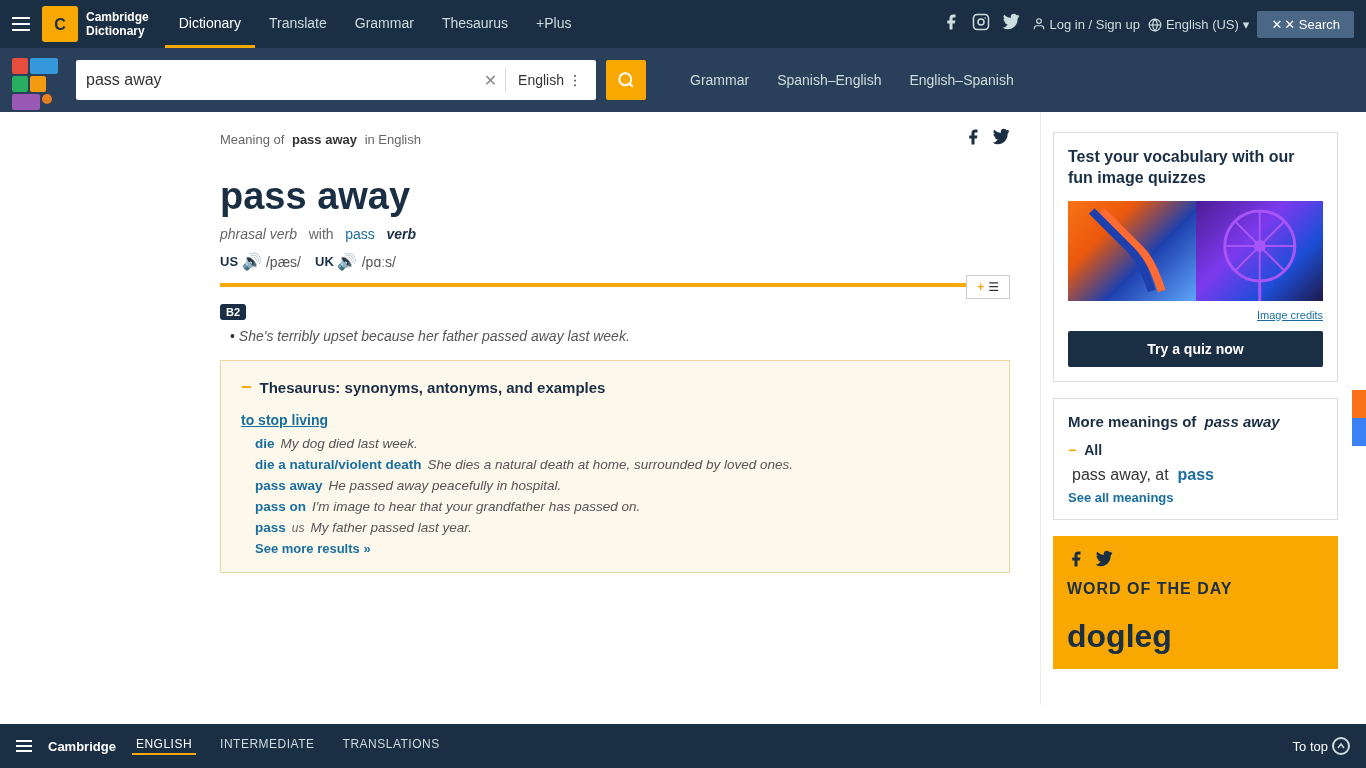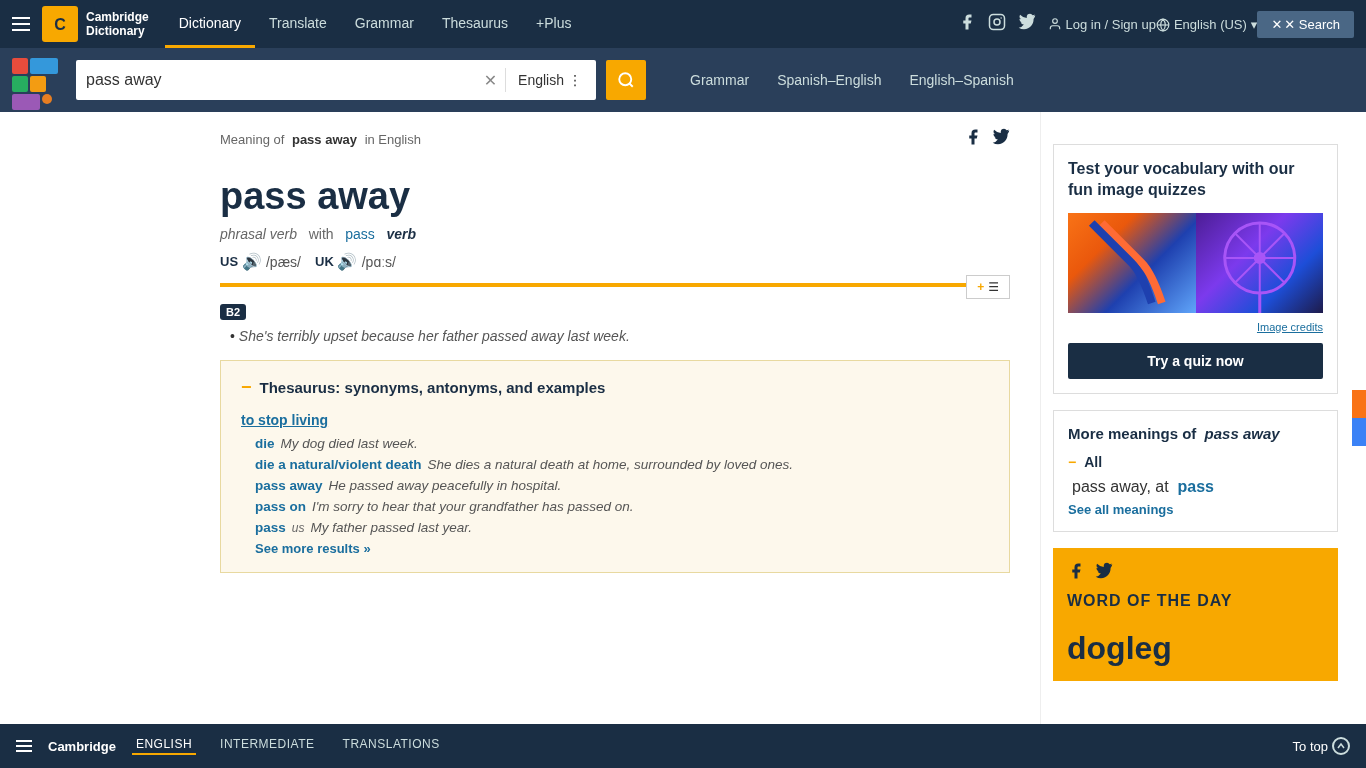--- a/index.html
+++ b/index.html
@@ -75,20 +75,21 @@
       margin: 0 12px;
     }
     .nav-social a {
       color: #cdd;
       text-decoration: none;
       font-size: 16px;
     }
     .nav-right {
       display: flex;
       align-items: center;
+      gap: 8px;
     }
     .login-btn {
       color: #cdd;
       background: none;
       border: none;
       cursor: pointer;
       font-size: 13px;
       display: flex;
       align-items: center;
       gap: 4px;
@@ -212,21 +213,21 @@
       margin: 0 auto;
     }
     .content-area {
       flex: 1;
       padding: 20px 30px 20px 220px;
       max-width: 1040px;
     }
     .sidebar {
       width: 310px;
       min-width: 310px;
-      padding: 32px 12px;
+      padding: 20px 12px;
       border-left: 1px solid #eee;
       background: #fff;
     }
 
     
     .breadcrumb {
       font-size: 13px;
       color: #666;
       margin-bottom: 16px;
     }
@@ -764,21 +765,21 @@
         <div class="thesaurus-entry">
           <a href="#">die a natural/violent death</a>
           <span class="th-example">She dies a natural death at home, surrounded by loved ones.</span>
         </div>
         <div class="thesaurus-entry">
           <a href="#">pass away</a>
           <span class="th-example">He passed away peacefully in hospital.</span>
         </div>
         <div class="thesaurus-entry">
           <a href="#">pass on</a>
-          <span class="th-example">I'm sorry to hear that your grandfather has passed on.</span>
+          <span class="th-example">I'm image to hear that your grandfather has passed on.</span>
         </div>
         <div class="thesaurus-entry">
           <a href="#">pass</a>
           <span class="th-label">us</span>
           <span class="th-example">My father passed last year.</span>
         </div>
         <a href="#" class="see-more-link">See more results »</a>
       </div>
 
     </div>

